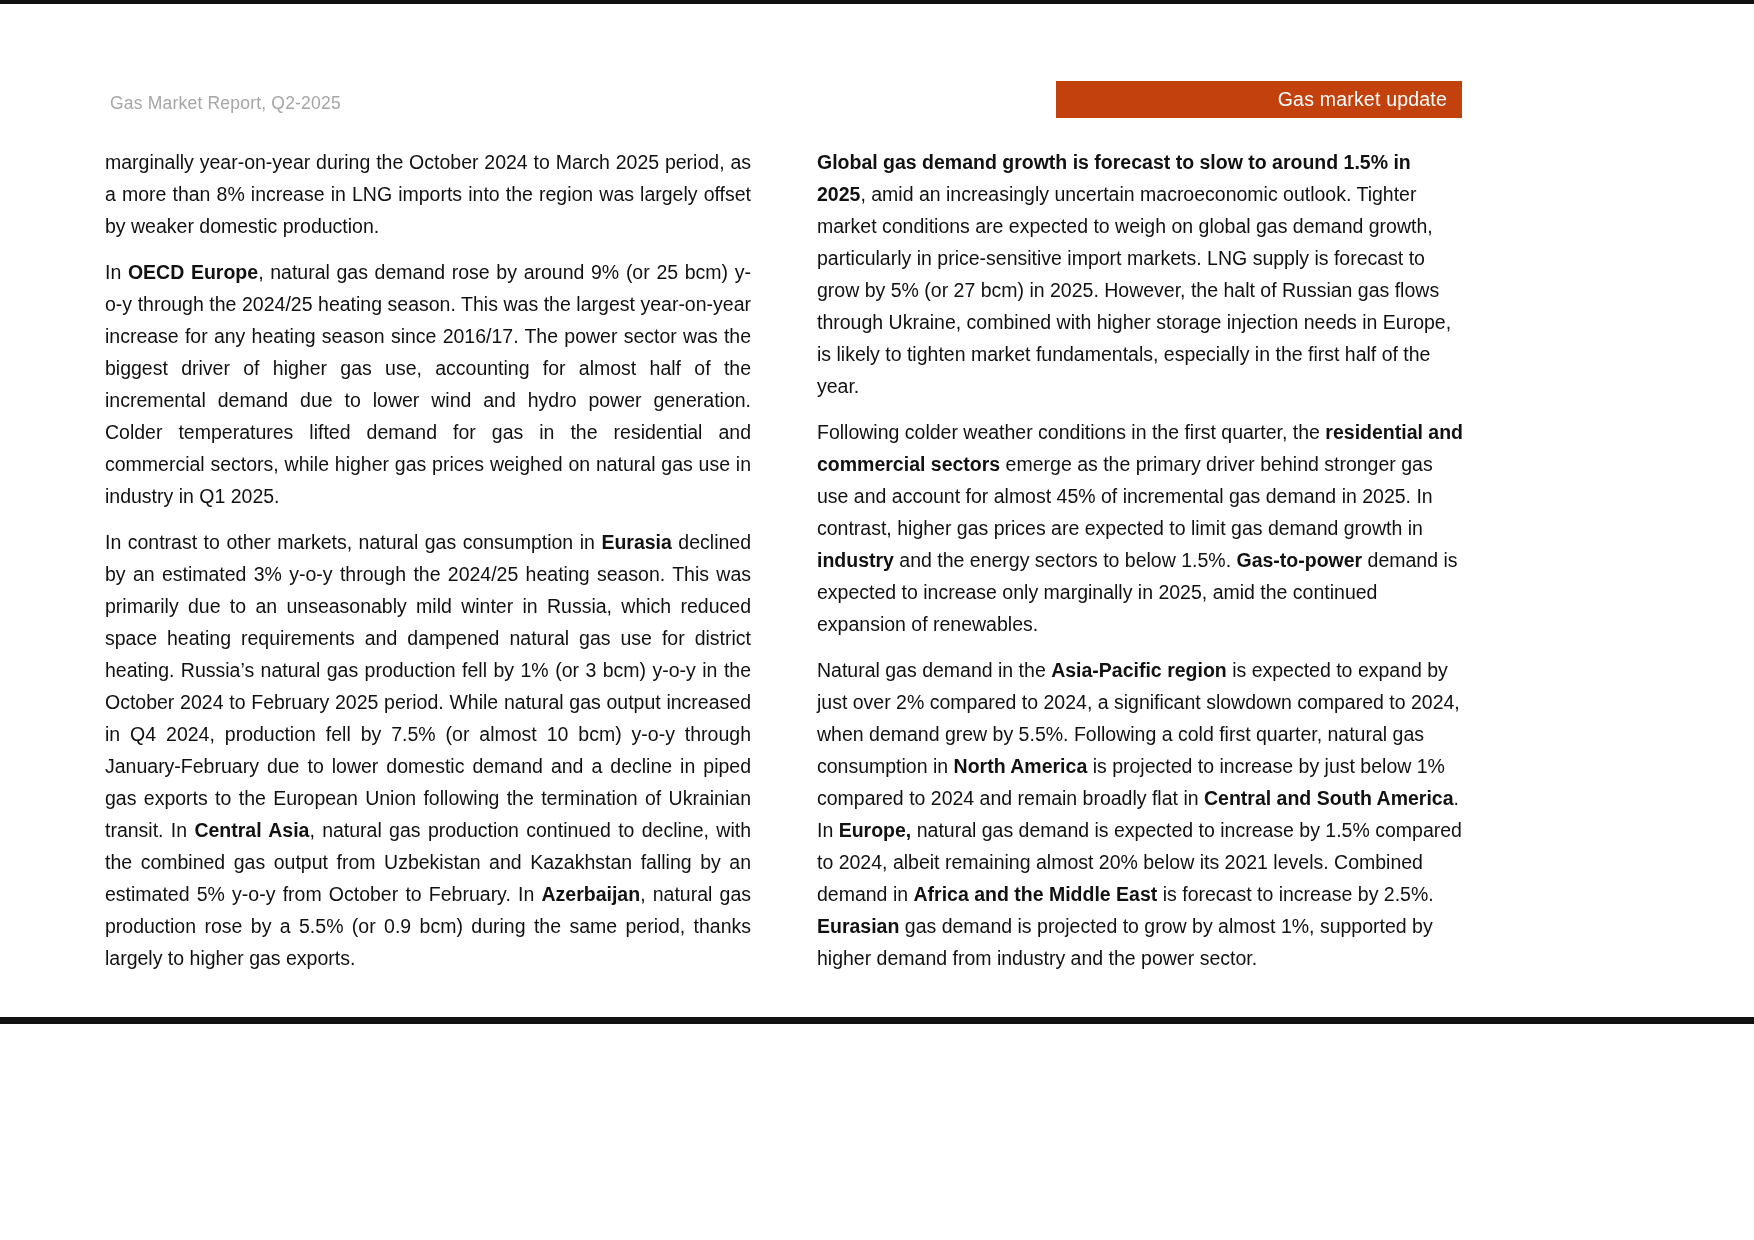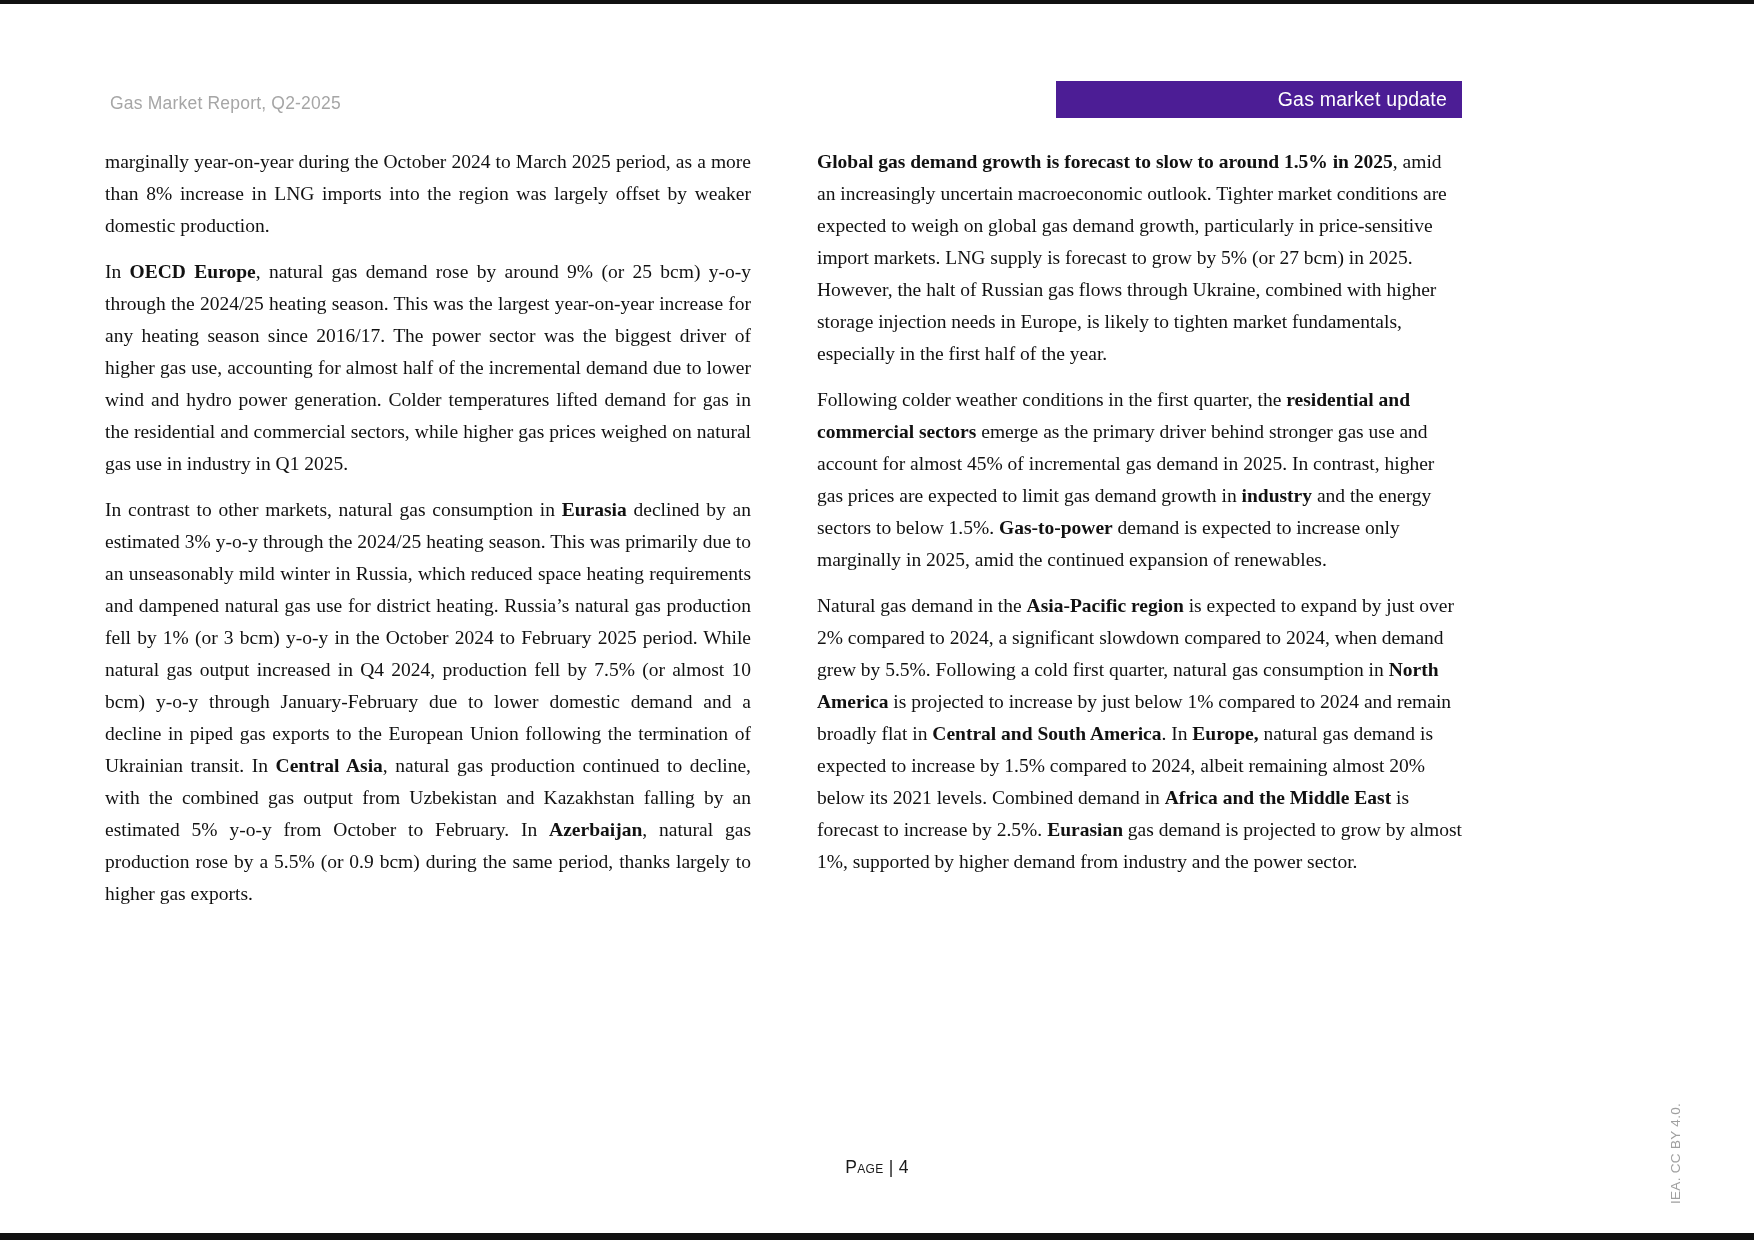--- a/index.html
+++ b/index.html
@@ -3,21 +3,21 @@
 <meta charset="utf-8">
 <style>
   html, body {
     margin: 0;
     padding: 0;
     background: #ffffff;
   }
   .page {
     position: relative;
     width: 1754px;
-    height: 1240px;
+    height: 1024px;
     background: #ffffff;
     overflow: hidden;
     font-family: "Liberation Sans", sans-serif;
     color: #111111;
   }
   .edge-bar {
     position: absolute;
     left: 0;
     width: 100%;
     background: #111111;
@@ -33,38 +33,37 @@
     letter-spacing: 0.2px;
     color: #a6a6a6;
     white-space: nowrap;
   }
   .banner {
     position: absolute;
     left: 1056px;
     top: 81px;
     width: 406px;
     height: 37px;
-    background: #4c1d95;
+    background: #c2410c;
     display: flex;
     align-items: center;
     justify-content: flex-end;
     padding-right: 15px;
     box-sizing: border-box;
   }
   .banner .banner-label {
     color: #ffffff;
     font-size: 19.5px;
     letter-spacing: 0.2px;
     white-space: nowrap;
   }
 
   .col {
     position: absolute;
     top: 146px;
-    font-family: Liberation Serif, serif;
   }
   .col.left  { left: 105px; width: 646px; }
   .col.right { left: 817px; width: 646px; }
 
   .para {
     margin: 0 0 14px 0;
     font-size: 19.5px;
     line-height: 32px;
     text-align: left;
     color: #111111;

